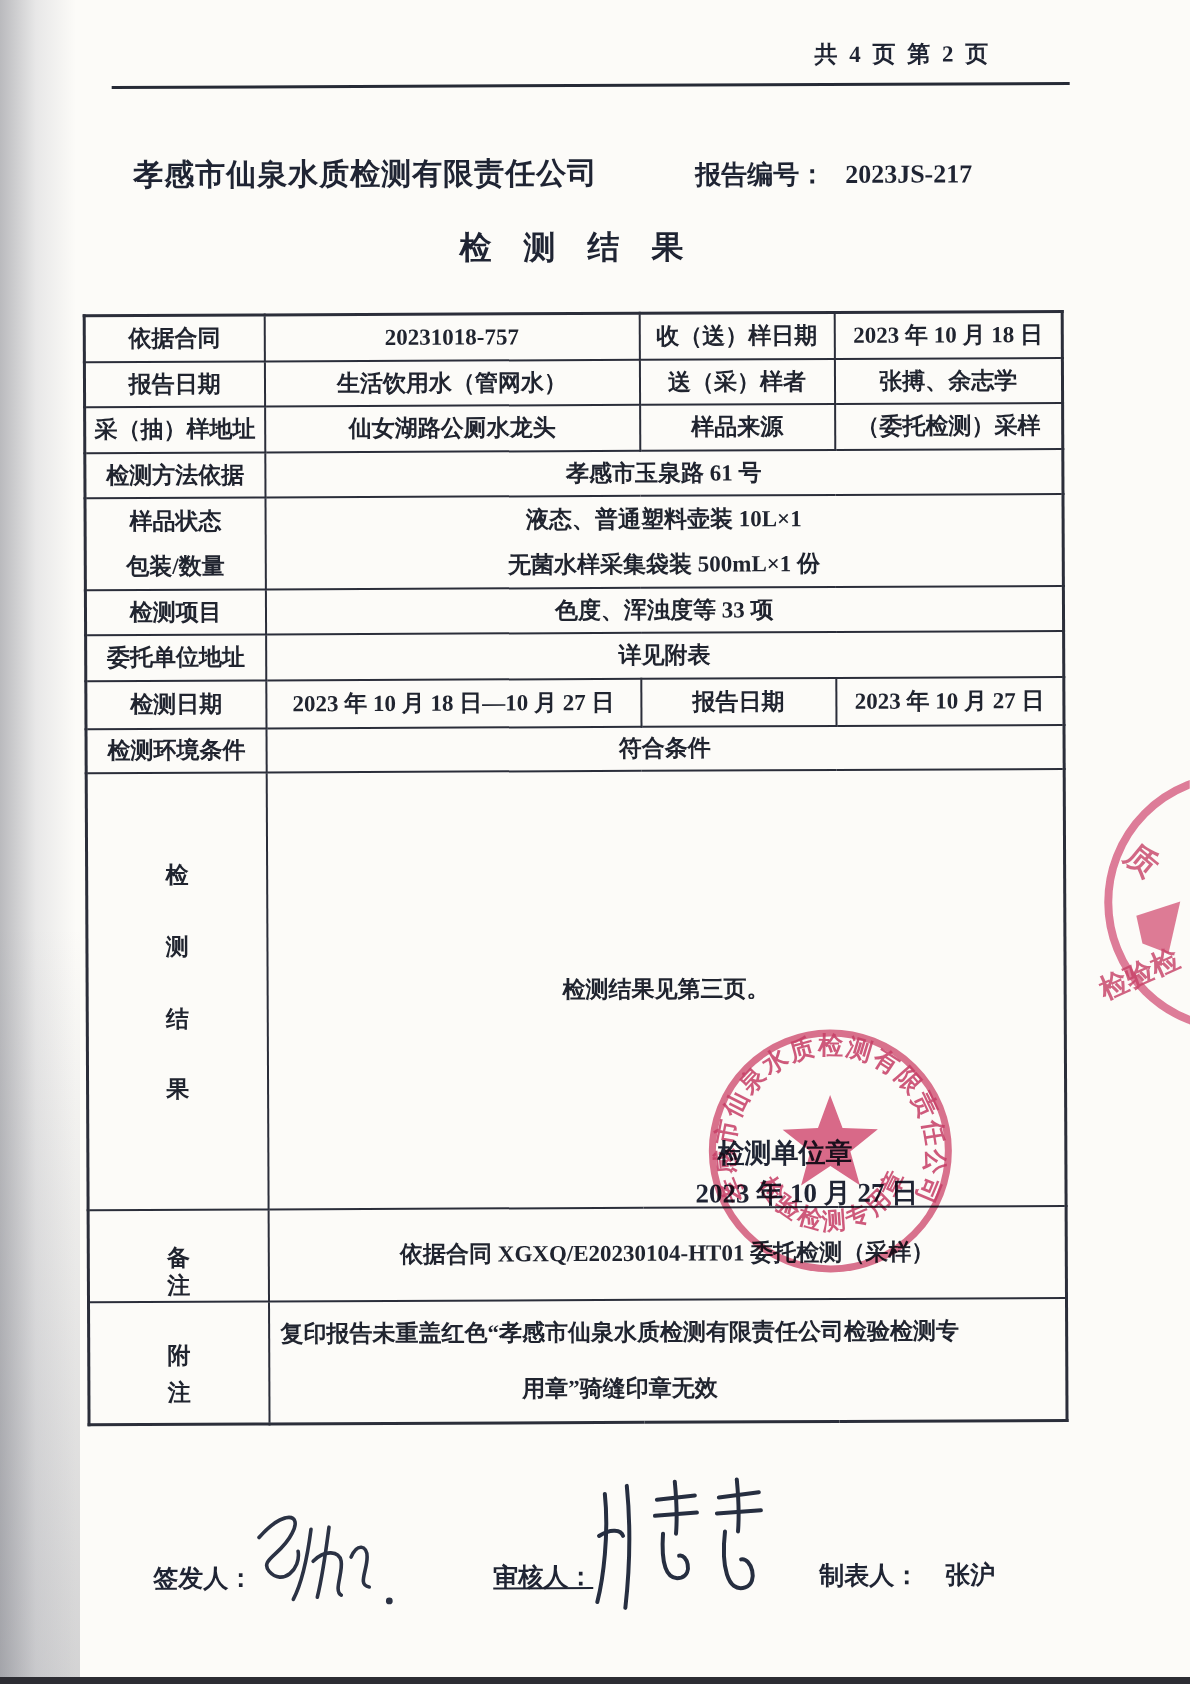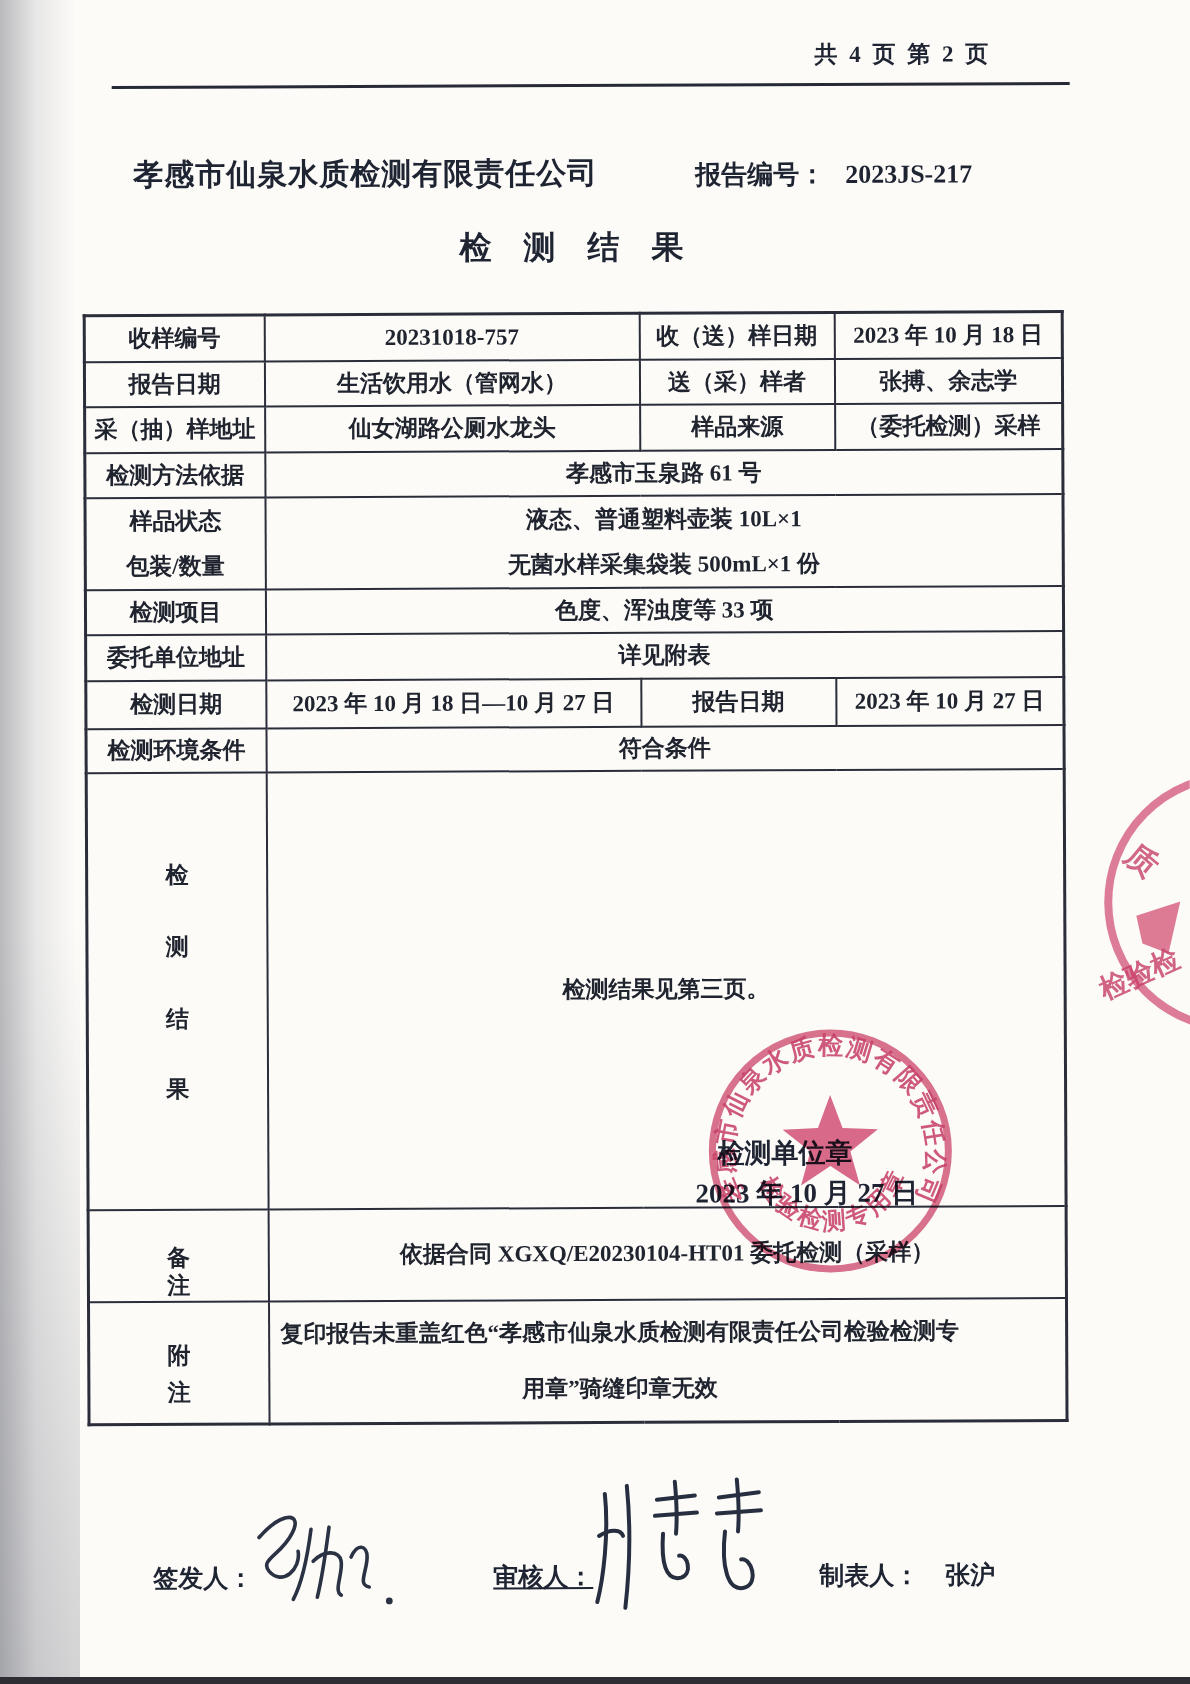--- a/index.html
+++ b/index.html
@@ -78,21 +78,21 @@
 
     <table class="report">
       <colgroup>
           <col style="width:180px">
           <col style="width:375px">
           <col style="width:195px">
           <col style="width:228px">
         </colgroup>
       <tbody>
           <tr style="height:46px">
-        <td>收样编号</td>
+        <td>依据合同</td>
         <td>20231018-757</td>
         <td>收（送）样日期</td>
         <td>2023 年 10 月 18 日</td>
       </tr>
       <tr style="height:45px">
         <td>报告日期</td>
         <td>生活饮用水（管网水）</td>
         <td>送（采）样者</td>
         <td>张搏、余志学</td>
       </tr>

